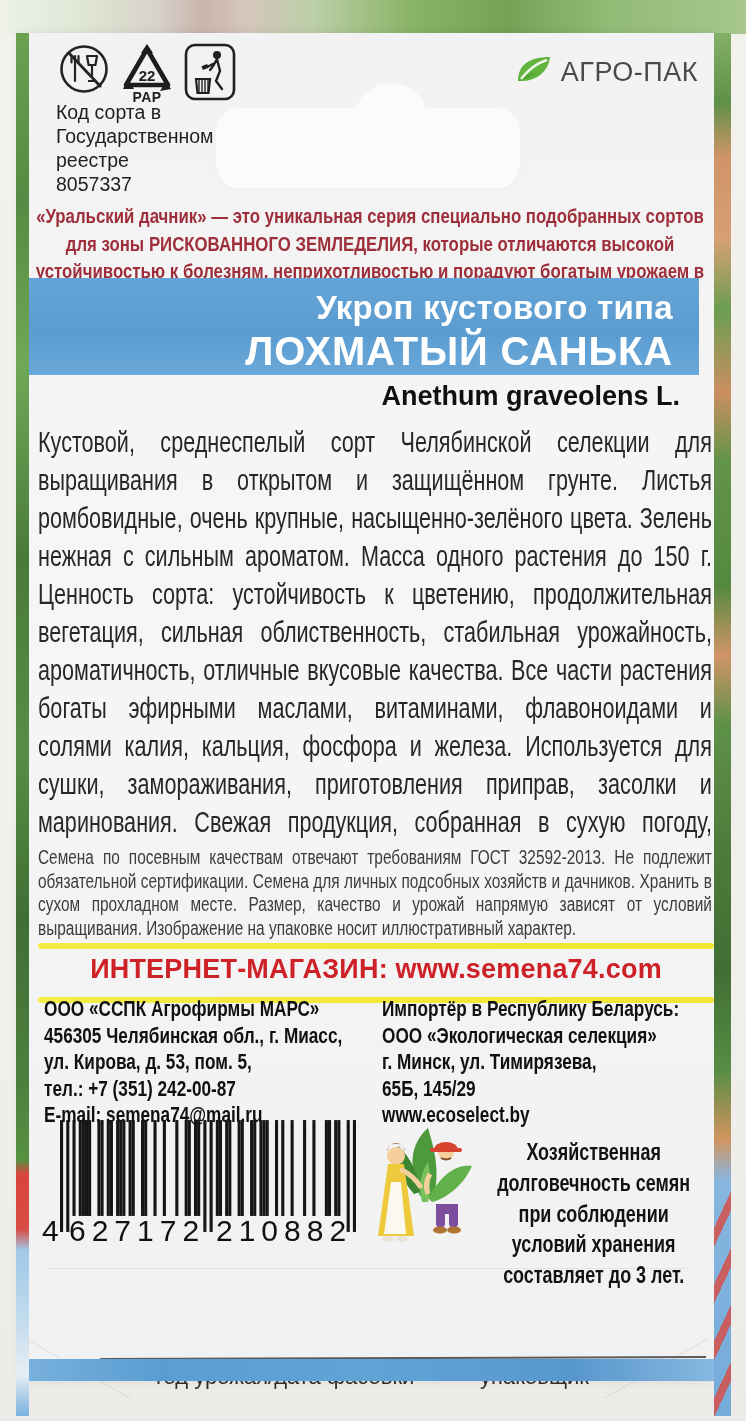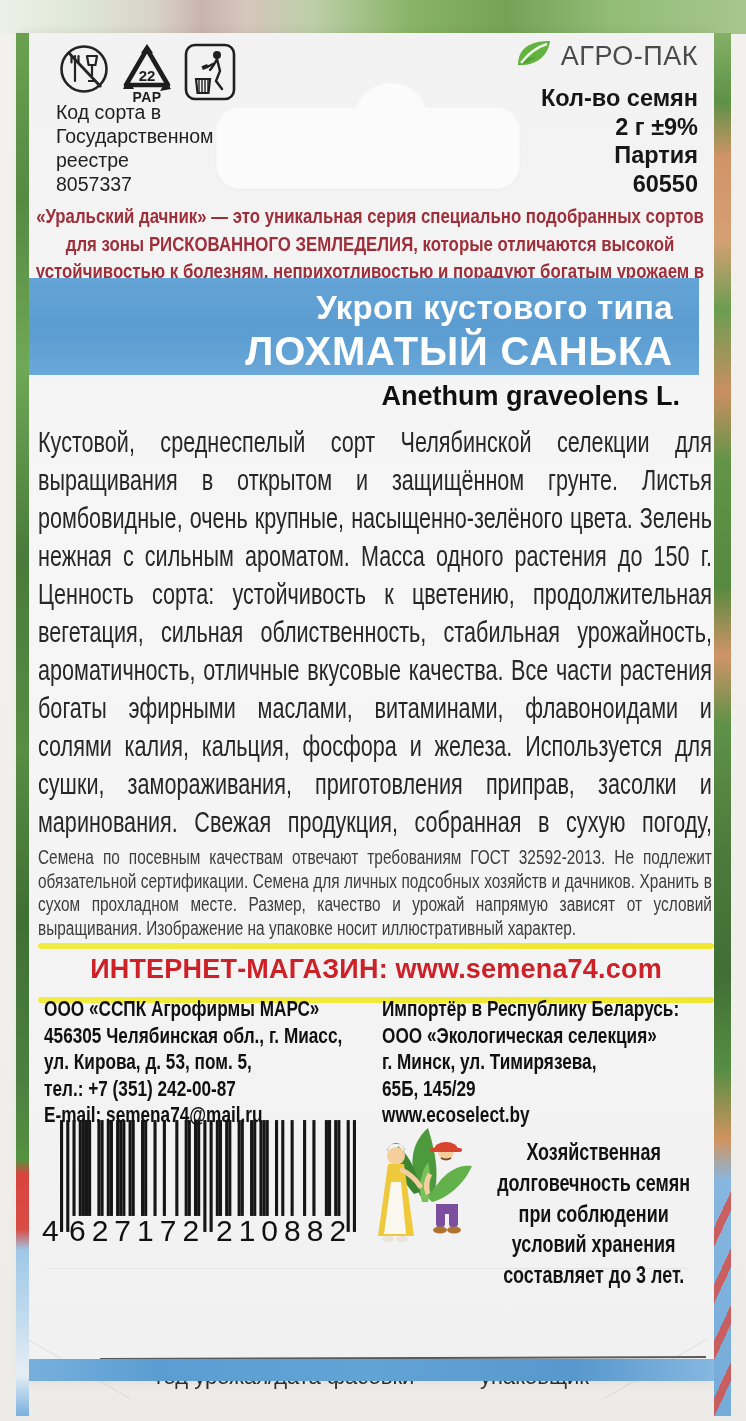--- a/index.html
+++ b/index.html
@@ -17,21 +17,21 @@
          background:linear-gradient(180deg,#83b066 0%,#5e9148 5%,#d09467 9%,#d5a074 15%,#6b9d51 20%,#ca8f61 26%,#619448 31%,#55893f 40%,#d09467 45%,#5e9148 50%,#4a7a3b 60%,#406f34 68%,#578d44 75%,#d1945f 80%,#87b6df 83%,#74abd9 100%);}
   .edge-right-stripes{position:absolute;left:714px;top:1190px;width:17px;height:226px;z-index:7;
          background:repeating-linear-gradient(115deg,rgba(214,80,74,0) 0 16px,rgba(214,80,74,0.85) 16px 24px);}
   .euroslot{position:absolute;left:196px;top:74px;width:304px;height:82px;background:#fbfbfc;border-radius:24px;
          box-shadow:inset 0 0 0 1px rgba(0,0,0,0.015),0 1px 3px rgba(0,0,0,0.03);}
   .euroslot::before{content:"";position:absolute;left:138px;top:-24px;width:74px;height:40px;background:#fbfbfc;border-radius:37px 37px 0 0;}
   .pictos{position:absolute;left:38px;top:10px;display:flex;align-items:flex-start;gap:9px;z-index:2;}
   .picto{display:flex;flex-direction:column;align-items:center;}
   .pap-label{font-size:14px;font-weight:bold;color:#1d1d1d;margin-top:-4px;letter-spacing:0.5px;}
   .registry{position:absolute;left:36px;top:67px;font-size:19.5px;line-height:24px;color:#1f1f1f;z-index:2;}
-  .brand{position:absolute;right:16px;top:4px;display:flex;align-items:center;gap:8px;color:#4a4a4a;font-size:27px;letter-spacing:0.5px;z-index:2;}
+  .brand{position:absolute;right:16px;top:20px;display:flex;align-items:center;gap:8px;color:#4a4a4a;font-size:27px;letter-spacing:0.5px;z-index:2;}
   .qty{position:absolute;right:16px;top:51px;text-align:right;font-weight:bold;font-size:23.5px;line-height:28.5px;color:#161616;z-index:2;}
   .intro{position:absolute;left:12px;top:169px;width:845px;transform:scale(0.8,1);transform-origin:0 0;
          text-align:center;color:#9e2f3a;font-weight:700;font-size:21px;line-height:27.5px;}
   .banner{position:absolute;left:0;right:15px;top:245px;height:97px;
          background:linear-gradient(180deg,#64a4d6,#5b9cd1 55%,#6aa8d8);
          color:#ffffff;text-align:right;padding:9px 26px 0 0;box-sizing:border-box;}
   .banner .t1{font-size:33px;font-weight:700;line-height:41px;letter-spacing:0.3px;}
   .banner .t2{font-size:40px;font-weight:700;line-height:47px;letter-spacing:0.8px;}
   .latin{position:absolute;right:34px;top:348px;font-size:27px;font-weight:700;color:#101010;}
   .desc{position:absolute;left:18px;top:390px;width:936px;transform:scale(0.72,1);transform-origin:0 0;
@@ -115,26 +115,20 @@
       <span>
         <svg width="38" height="32" viewBox="0 0 38 32">
           <path d="M3 28 C3 12 14 4 35 4 C33 20 20 29 3 28 Z" fill="#62b43e"></path>
           <path d="M3 28 C10 27 16 24 21 20 C14 20 8 23 3 28 Z" fill="#3f8f2e" opacity="0.55"></path>
           <path d="M6 26 C13 17 22 10 32 7" stroke="#eef7e6" stroke-width="2.4" fill="none"></path>
         </svg>
       </span>
       <span>АГРО-ПАК</span>
     </div>
 
-    <div class="qty">
-      <div>Кол-во семян</div>
-      <div>2 г ±9%</div>
-      <div>Партия</div>
-      <div>60550</div>
-    </div>
 
     <div class="intro">«Уральский дачник» — это уникальная серия специально подобранных сортов для зоны РИСКОВАННОГО ЗЕМЛЕДЕЛИЯ, которые отличаются высокой устойчивостью к болезням, неприхотливостью и порадуют богатым урожаем в любой год!</div>
 
     <div class="banner">
       <div class="t1">Укроп кустового типа</div>
       <div class="t2">ЛОХМАТЫЙ САНЬКА</div>
     </div>
 
     <div class="latin">Anethum graveolens L.</div>
 

